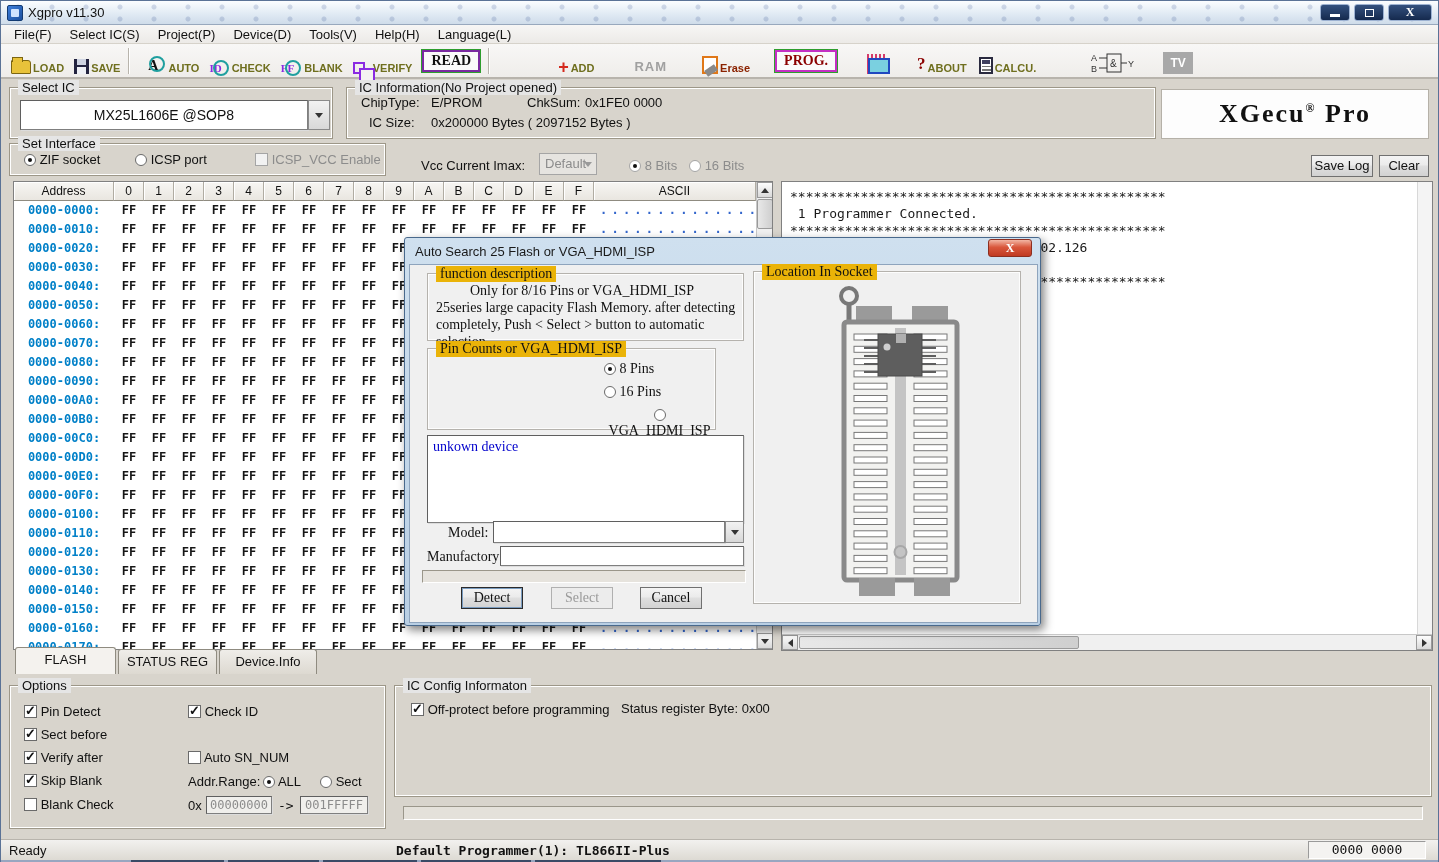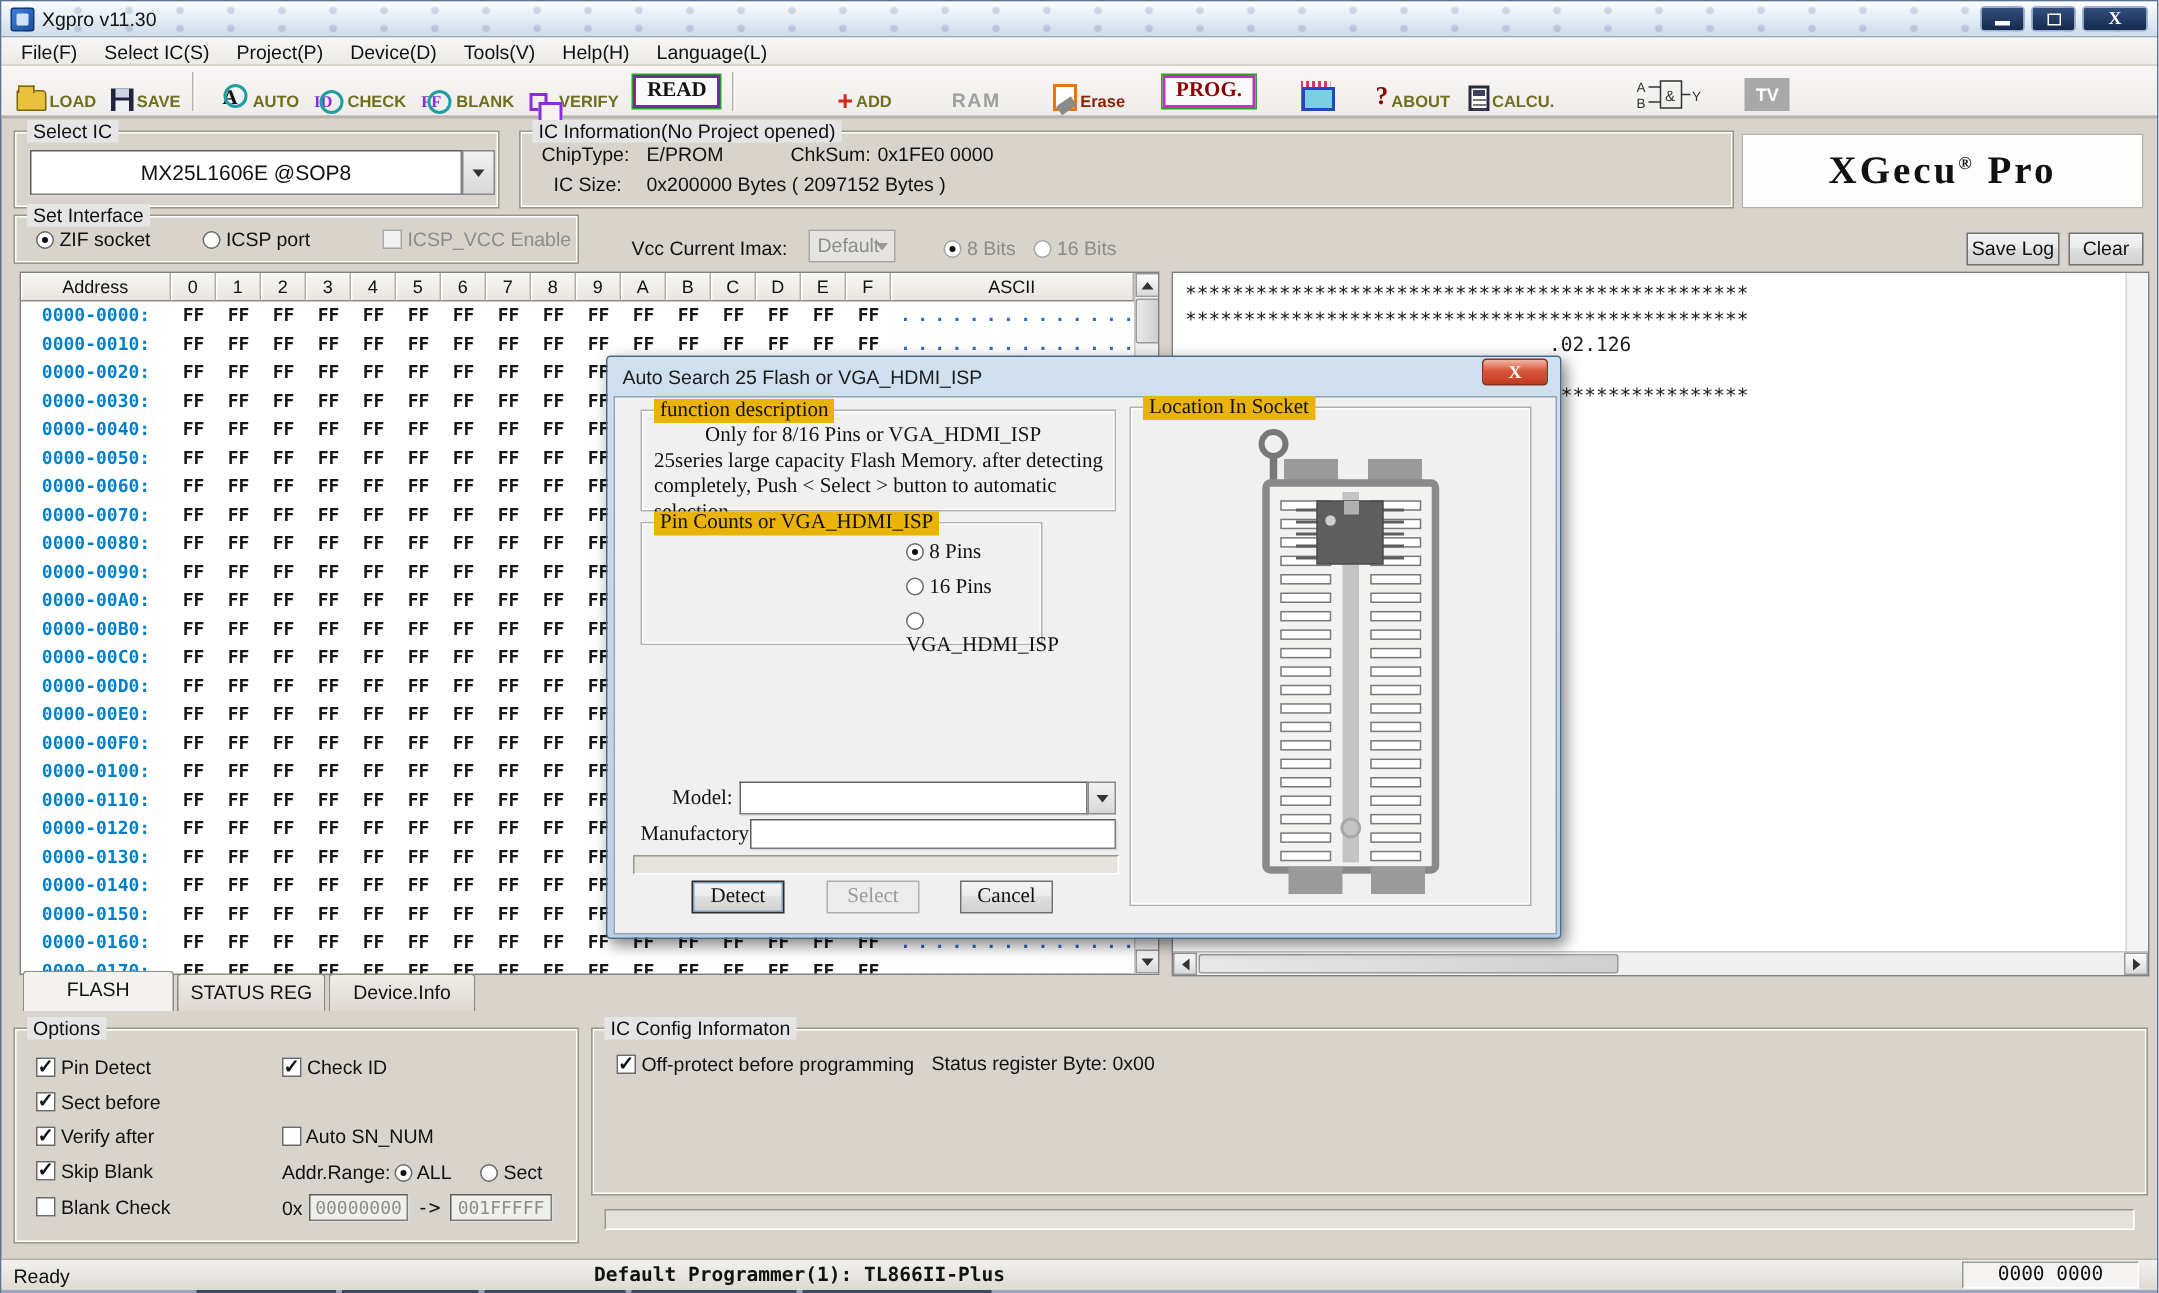--- a/index.html
+++ b/index.html
@@ -772,20 +772,21 @@
       <div class="sthumb" style="position:absolute; top:17px; left:0; width:16px; height:30px;"></div>
       <div class="sbtn" style="position:absolute; bottom:0;">
           <span class="tri-down"></span>
         </div>
     </div>
   </div>
 
   <div class="logpanel">
     <div id="loglines" style="padding:6px 0 0 8px;">
         <div class="logline">************************************************</div>
+        <div class="logline"> 1 Programmer Connected.</div>
         <div class="logline">************************************************</div>
         <div class="logline">                               .02.126</div>
         <div class="logline"> </div>
         <div class="logline">************************************************</div>
       </div>
     <div class="vtrack"></div>
     <div class="hscroll">
       <div class="sbtn" style="position:absolute; left:0; top:0; height:15px;">
           <span class="tri-left"></span>
         </div>
@@ -843,27 +844,28 @@
         <span>Auto Search 25 Flash or VGA_HDMI_ISP</span>
       </div>
     <div class="dlg-close"><span>X</span></div>
     <div class="dlg-body">
 
       <div class="gbox" style="left:17px; top:8px; width:317px; height:68px;">
         <span class="glabel">function description</span>
         <div style="position:absolute; left:8px; top:8px; width:300px; text-indent:34px; line-height:17px;">Only for 8/16 Pins or VGA_HDMI_ISP 25series large capacity Flash Memory. after detecting completely, Push &lt; Select &gt; button to automatic selection</div>
       </div>
 
-      <div class="gbox" style="left:17px; top:83px; width:268px; height:82px;">
+      <div class="gbox" style="left:17px; top:83px; width:289px; height:82px;text-align:center;">
         <span class="glabel">Pin Counts or VGA_HDMI_ISP</span>
         <span class="abs" style="left:176px; top:12px;"><span class="rb sel"></span> <span>8 Pins</span></span>
         <span class="abs" style="left:176px; top:35px;"><span class="rb"></span> <span>16 Pins</span></span>
         <span class="abs" style="left:176px; top:58px;"><span class="rb"></span> <span>VGA_HDMI_ISP</span></span>
       </div>
 
+      <div class="sunken" style="position:absolute; left:17px; top:170px; width:317px; height:88px; padding:3px 5px; color:var(--dialog-result,#0000cc);">unkown device</div>
 
       <span class="abs" style="left:38px; top:260px;">Model:</span>
       <div class="sunken" style="position:absolute; left:83px; top:256px; width:232px; height:22px;"></div>
       <div class="combo-btn" style="position:absolute; left:315px; top:256px; width:19px; height:22px;">
           <span class="tri-down"></span>
         </div>
 
       <span class="abs" style="left:17px; top:284px;">Manufactory</span>
       <div class="sunken" style="position:absolute; left:90px; top:281px; width:244px; height:20px;"></div>
 

